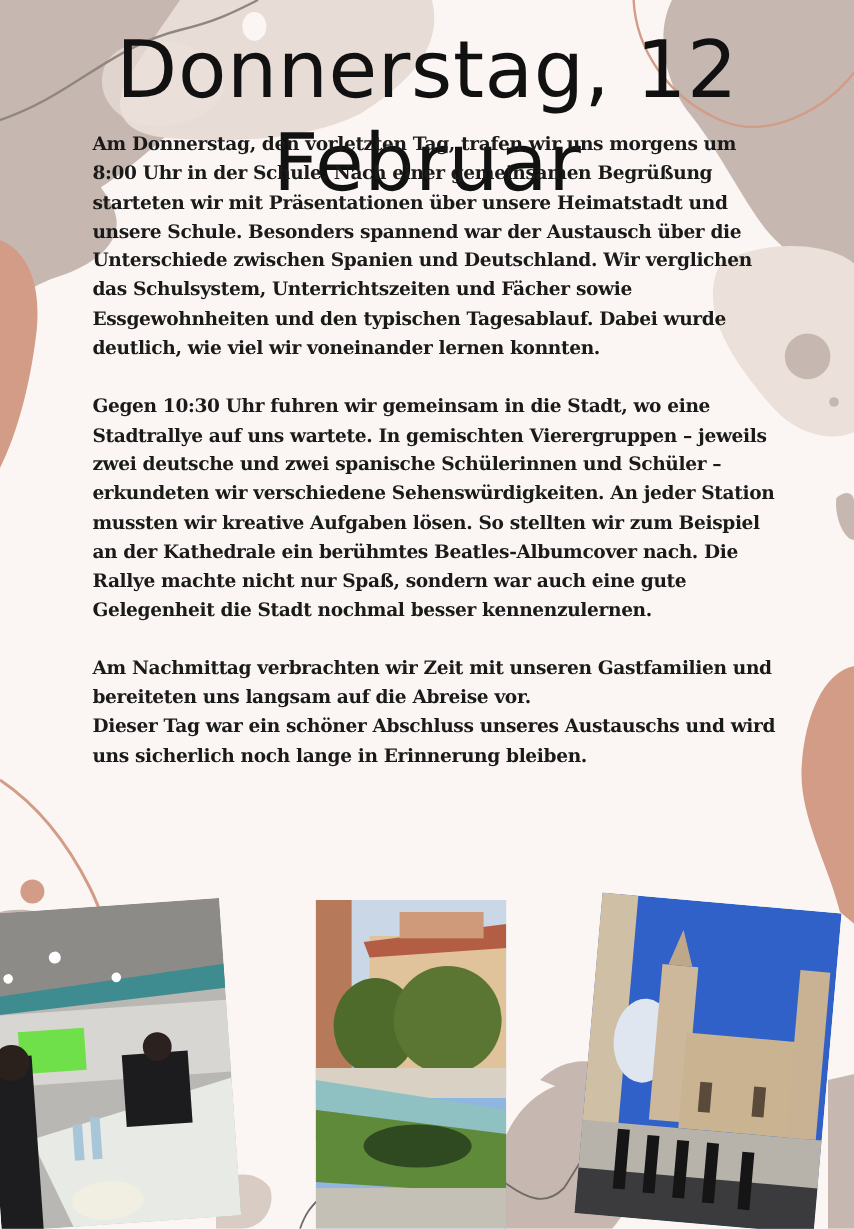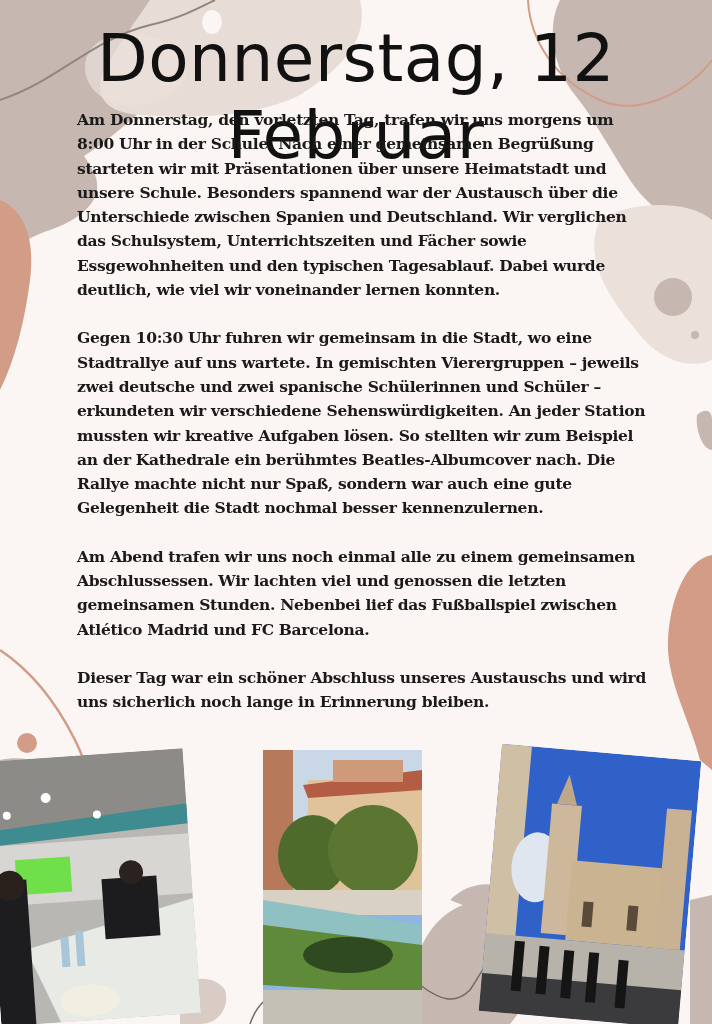--- a/index.html
+++ b/index.html
@@ -52,21 +52,21 @@
   <path d="M250,1024 C255,1010 260,1005 265,1000" stroke="#6f6a66" stroke-width="1.5" fill="none"></path>
   <circle cx="705" cy="950" r="5" fill="#ffffff"></circle>
   <path d="M690,900 L712,895 L712,1024 L690,1024 Z" fill="#c6b8b1"></path>
 </svg>
 
 <h1 class="title">Donnerstag, 12 Februar</h1>
 
 <div class="body-text">
   <p>Am Donnerstag, den vorletzten Tag, trafen wir uns morgens um 8:00 Uhr in der Schule. Nach einer gemeinsamen Begrüßung starteten wir mit Präsentationen über unsere Heimatstadt und unsere Schule. Besonders spannend war der Austausch über die Unterschiede zwischen Spanien und Deutschland. Wir verglichen das Schulsystem, Unterrichtszeiten und Fächer sowie Essgewohnheiten und den typischen Tagesablauf. Dabei wurde deutlich, wie viel wir voneinander lernen konnten.</p>
   <p>Gegen 10:30 Uhr fuhren wir gemeinsam in die Stadt, wo eine Stadtrallye auf uns wartete. In gemischten Vierergruppen – jeweils zwei deutsche und zwei spanische Schülerinnen und Schüler – erkundeten wir verschiedene Sehenswürdigkeiten. An jeder Station mussten wir kreative Aufgaben lösen. So stellten wir zum Beispiel an der Kathedrale ein berühmtes Beatles-Albumcover nach. Die Rallye machte nicht nur Spaß, sondern war auch eine gute Gelegenheit die Stadt nochmal besser kennenzulernen.</p>
-  <p>Am Abend trafen wir uns noch einmal alle zu einem gemeinsamen Abschlussessen. Wir lachten viel und genossen die letzten gemeinsamen Stunden. Nebenbei lief das Fußballspiel zwischen Atlético Madrid und FC Barcelona.</p>
+  <p style="margin-bottom:0">Am Nachmittag verbrachten wir Zeit mit unseren Gastfamilien und bereiteten uns langsam auf die Abreise vor.</p>
   <p>Dieser Tag war ein schöner Abschluss unseres Austauschs und wird uns sicherlich noch lange in Erinnerung bleiben.</p>
 </div>
 
 <div class="photo p1">
   <svg viewBox="0 0 200 265" preserveAspectRatio="none" xmlns="http://www.w3.org/2000/svg">
     <rect width="200" height="265" fill="#b9b7b3"></rect>
     <rect width="200" height="70" fill="#8d8b87"></rect>
     <polygon points="0,70 200,55 200,75 0,85" fill="#3f8c90"></polygon>
     <rect y="85" width="200" height="60" fill="#d7d6d2"></rect>
     <rect x="25" y="100" width="55" height="35" fill="#6fe04a"></rect>

